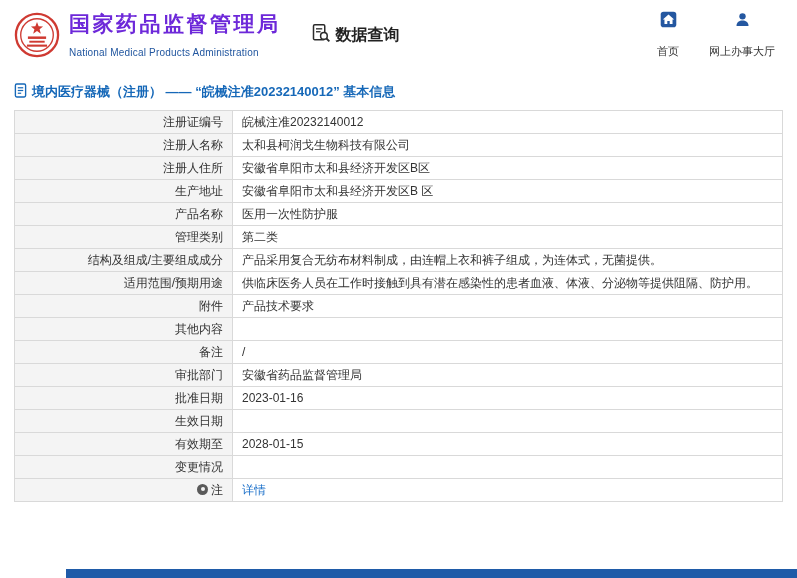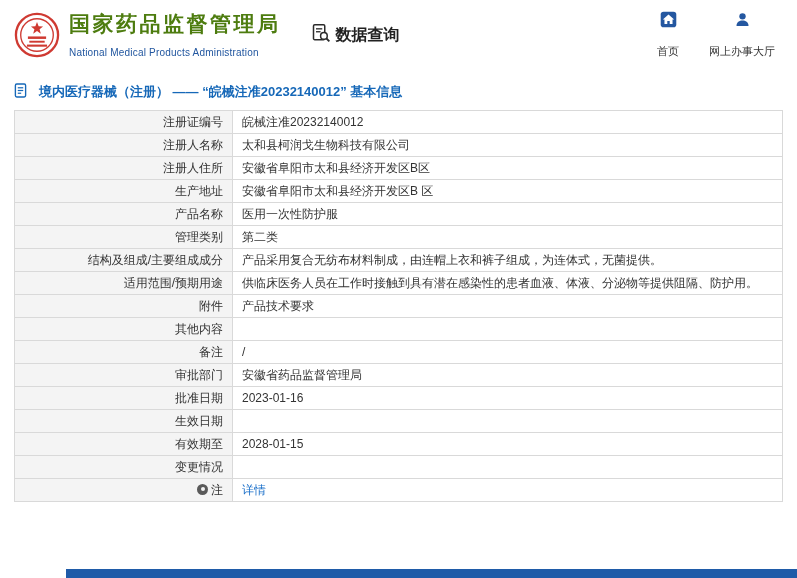--- a/index.html
+++ b/index.html
@@ -4,28 +4,28 @@
 <style>
   * { margin:0; padding:0; box-sizing:border-box; }
   html,body { width:797px; height:578px; }
   body { font-family:"Liberation Sans","DejaVu Sans",sans-serif; background:#ffffff; overflow:hidden; }
   .page { position:relative; width:797px; height:578px; background:#fff; }
 
   
   .topbar { display:flex; align-items:center; height:70px; padding:8px 18px 8px 14px; }
   .brand { display:flex; align-items:center; gap:9px; text-decoration:none; }
   .emblem svg { display:block; }
-  .brand-cn { color:#4d7c0f; font-size:21px; font-weight:bold; letter-spacing:2.5px; line-height:1.15; }
+  .brand-cn { color:#6d28d9; font-size:21px; font-weight:bold; letter-spacing:2.5px; line-height:1.15; }
   .brand-en { color:#21569f; font-size:10px; margin-top:10px; letter-spacing:0.2px; }
   .section-title { display:flex; align-items:center; gap:5px; margin-left:30px; font-size:16px; font-weight:bold; color:#222; cursor:pointer;text-align:center; }
   .topnav { margin-left:auto; display:flex; gap:30px; padding-right:4px; }
   .nav-item { display:flex; flex-direction:column; align-items:center; gap:14px; font-size:11px; color:#333; text-decoration:none; cursor:pointer; }
 
   
-  .breadcrumb { display:flex; align-items:center; gap:12px; padding:13px 14px 9px 14px; color:#1668b8; font-size:13px; font-weight:600; }
+  .breadcrumb { display:flex; align-items:center; gap:5px; padding:13px 14px 9px 14px; color:#1668b8; font-size:13px; font-weight:600; }
 
   
   .info-table { width:769px; margin:0 14px; border-collapse:collapse; table-layout:fixed; }
   .info-table th { width:218px; background:#f4f4f4; text-align:right; font-weight:normal;margin-left:8px; }
   .info-table th, .info-table td { border:1px solid #d9d9d9; font-size:12px; color:#333;
       padding:3.5px 9px; height:22px; line-height:15px; vertical-align:middle; }
   .info-table td { text-align:left; word-break:break-all; background:#fff; }
   .detail-link { color:#1a6fc9; text-decoration:none; cursor:pointer; }
 
   .note-icon { display:inline-block; width:11px; height:11px; border-radius:50%; background:#5a5a5a;

